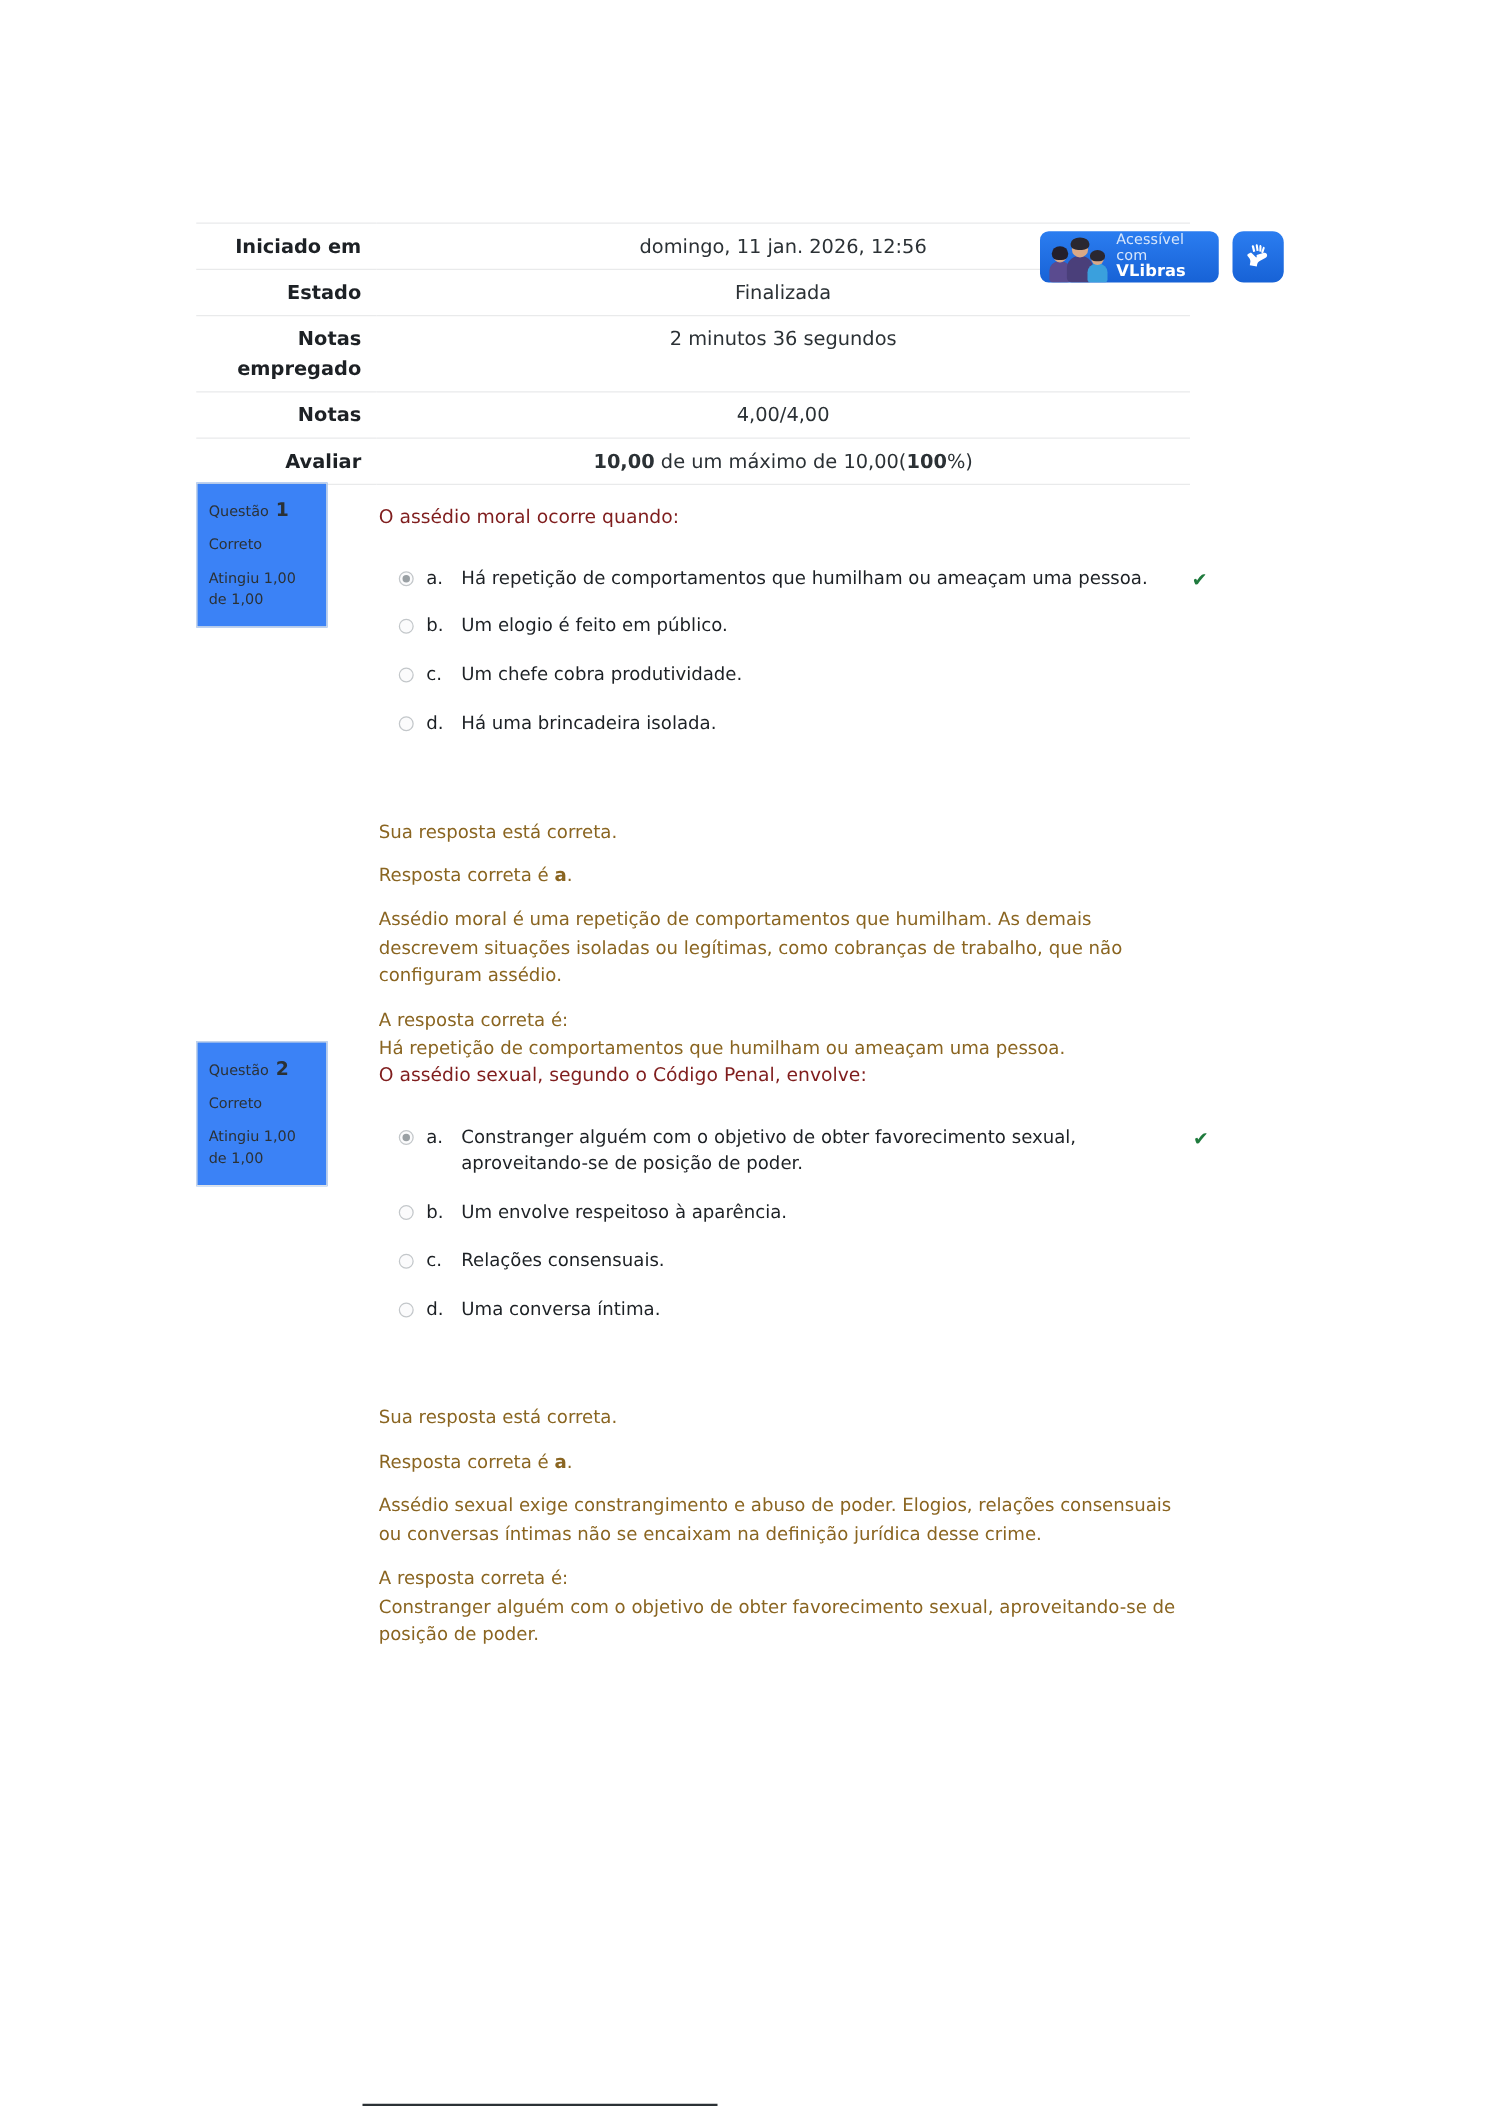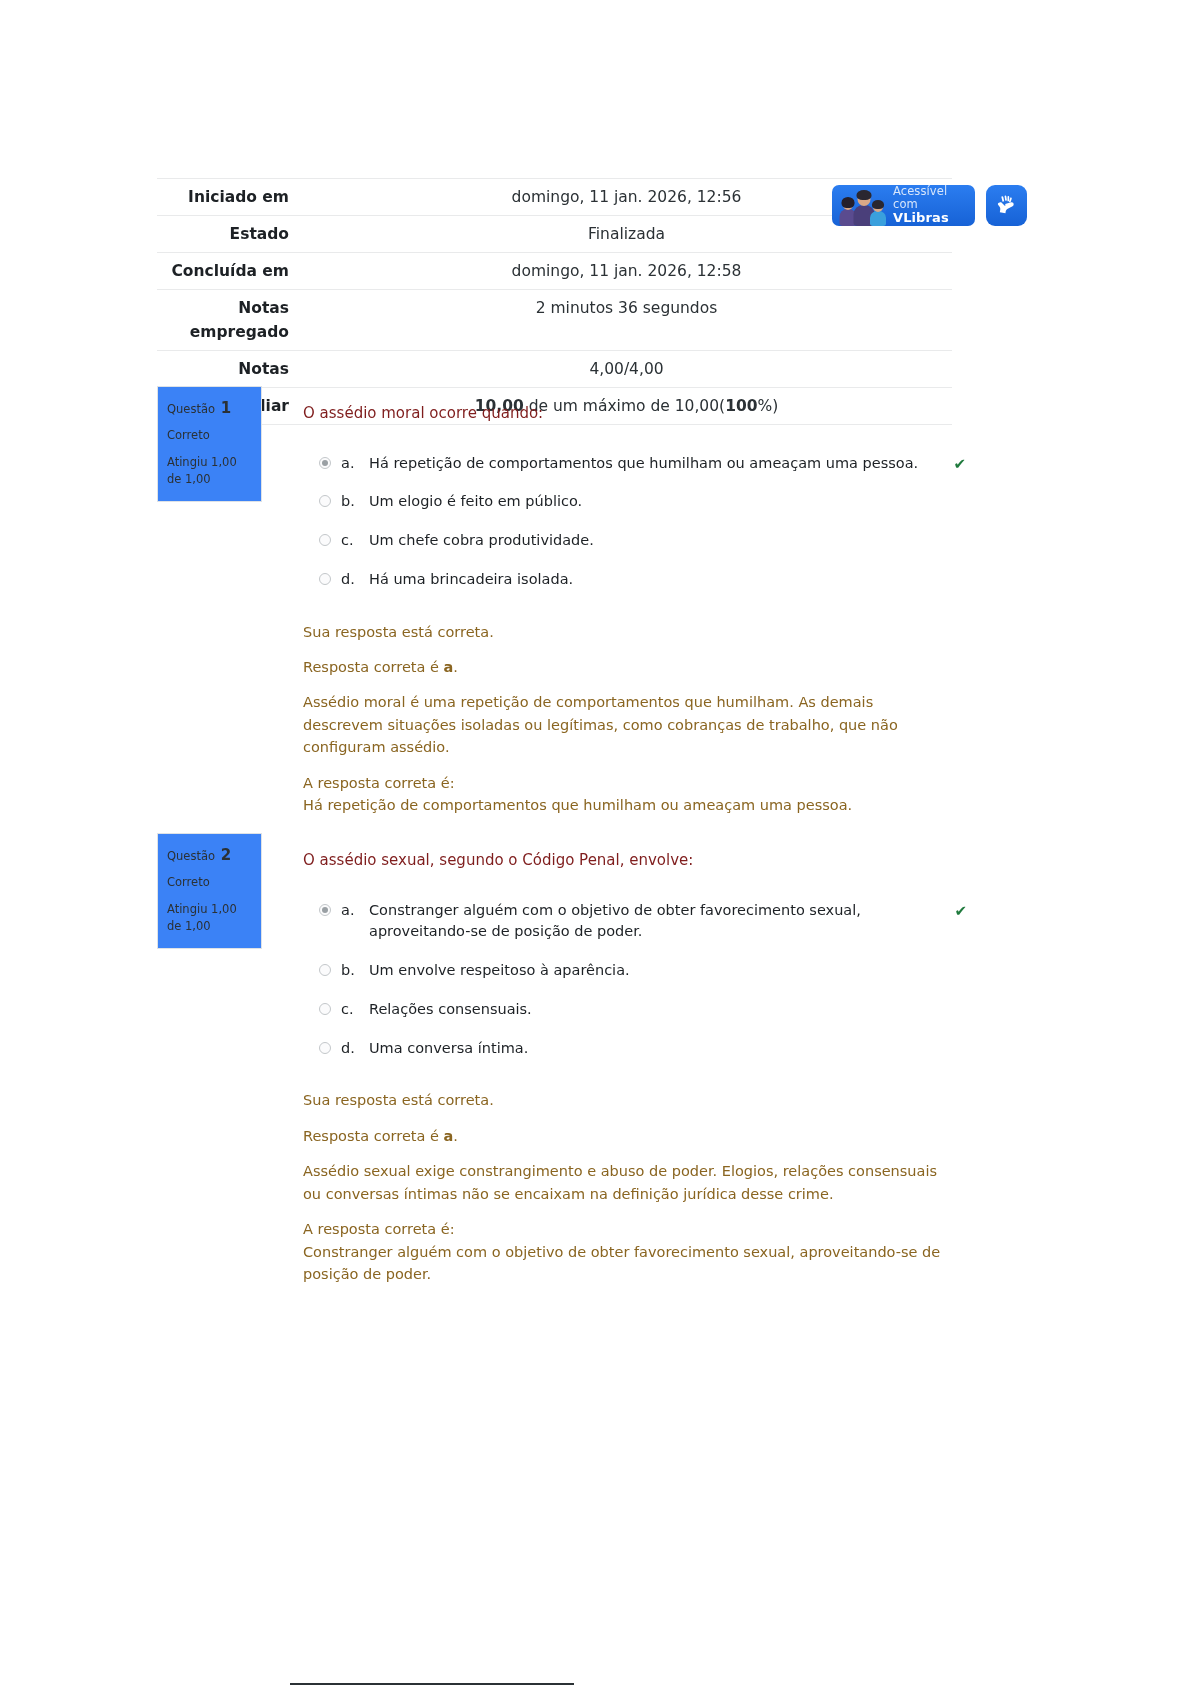--- a/index.html
+++ b/index.html
@@ -246,21 +246,21 @@
     top: 0;
     color: #1f7a3d;
     font-size: 15px;
     font-weight: 700;
     line-height: 1.5;
   }
   .answer.wide .ans-text { padding-right: 40px; }
   .answer.wide .ans-mark { right: -10px; }
 
   .feedback {
-    margin-top: 30px;
+    margin-top: 64px;
     color: #8a6521;
     font-size: 14.5px;
     line-height: 1.55;
   }
   .feedback p { margin: 0 0 13px 0; }
   .feedback p.tight { margin-bottom: 0; }
   .feedback b { font-weight: 700; }
 
   .footline {
     position: absolute;
@@ -316,24 +316,20 @@
     <tbody>
       <tr>
         <th>Iniciado em</th>
         <td>domingo, 11 jan. 2026, 12:56</td>
       </tr>
       <tr>
         <th>Estado</th>
         <td>Finalizada</td>
       </tr>
       <tr>
-        <th>Concluída em</th>
-        <td>domingo, 11 jan. 2026, 12:58</td>
-      </tr>
-      <tr>
         <th>Notas
 empregado</th>
         <td>2 minutos 36 segundos</td>
       </tr>
       <tr>
         <th>Notas</th>
         <td>4,00/4,00</td>
       </tr>
       <tr>
         <th>Avaliar</th>

